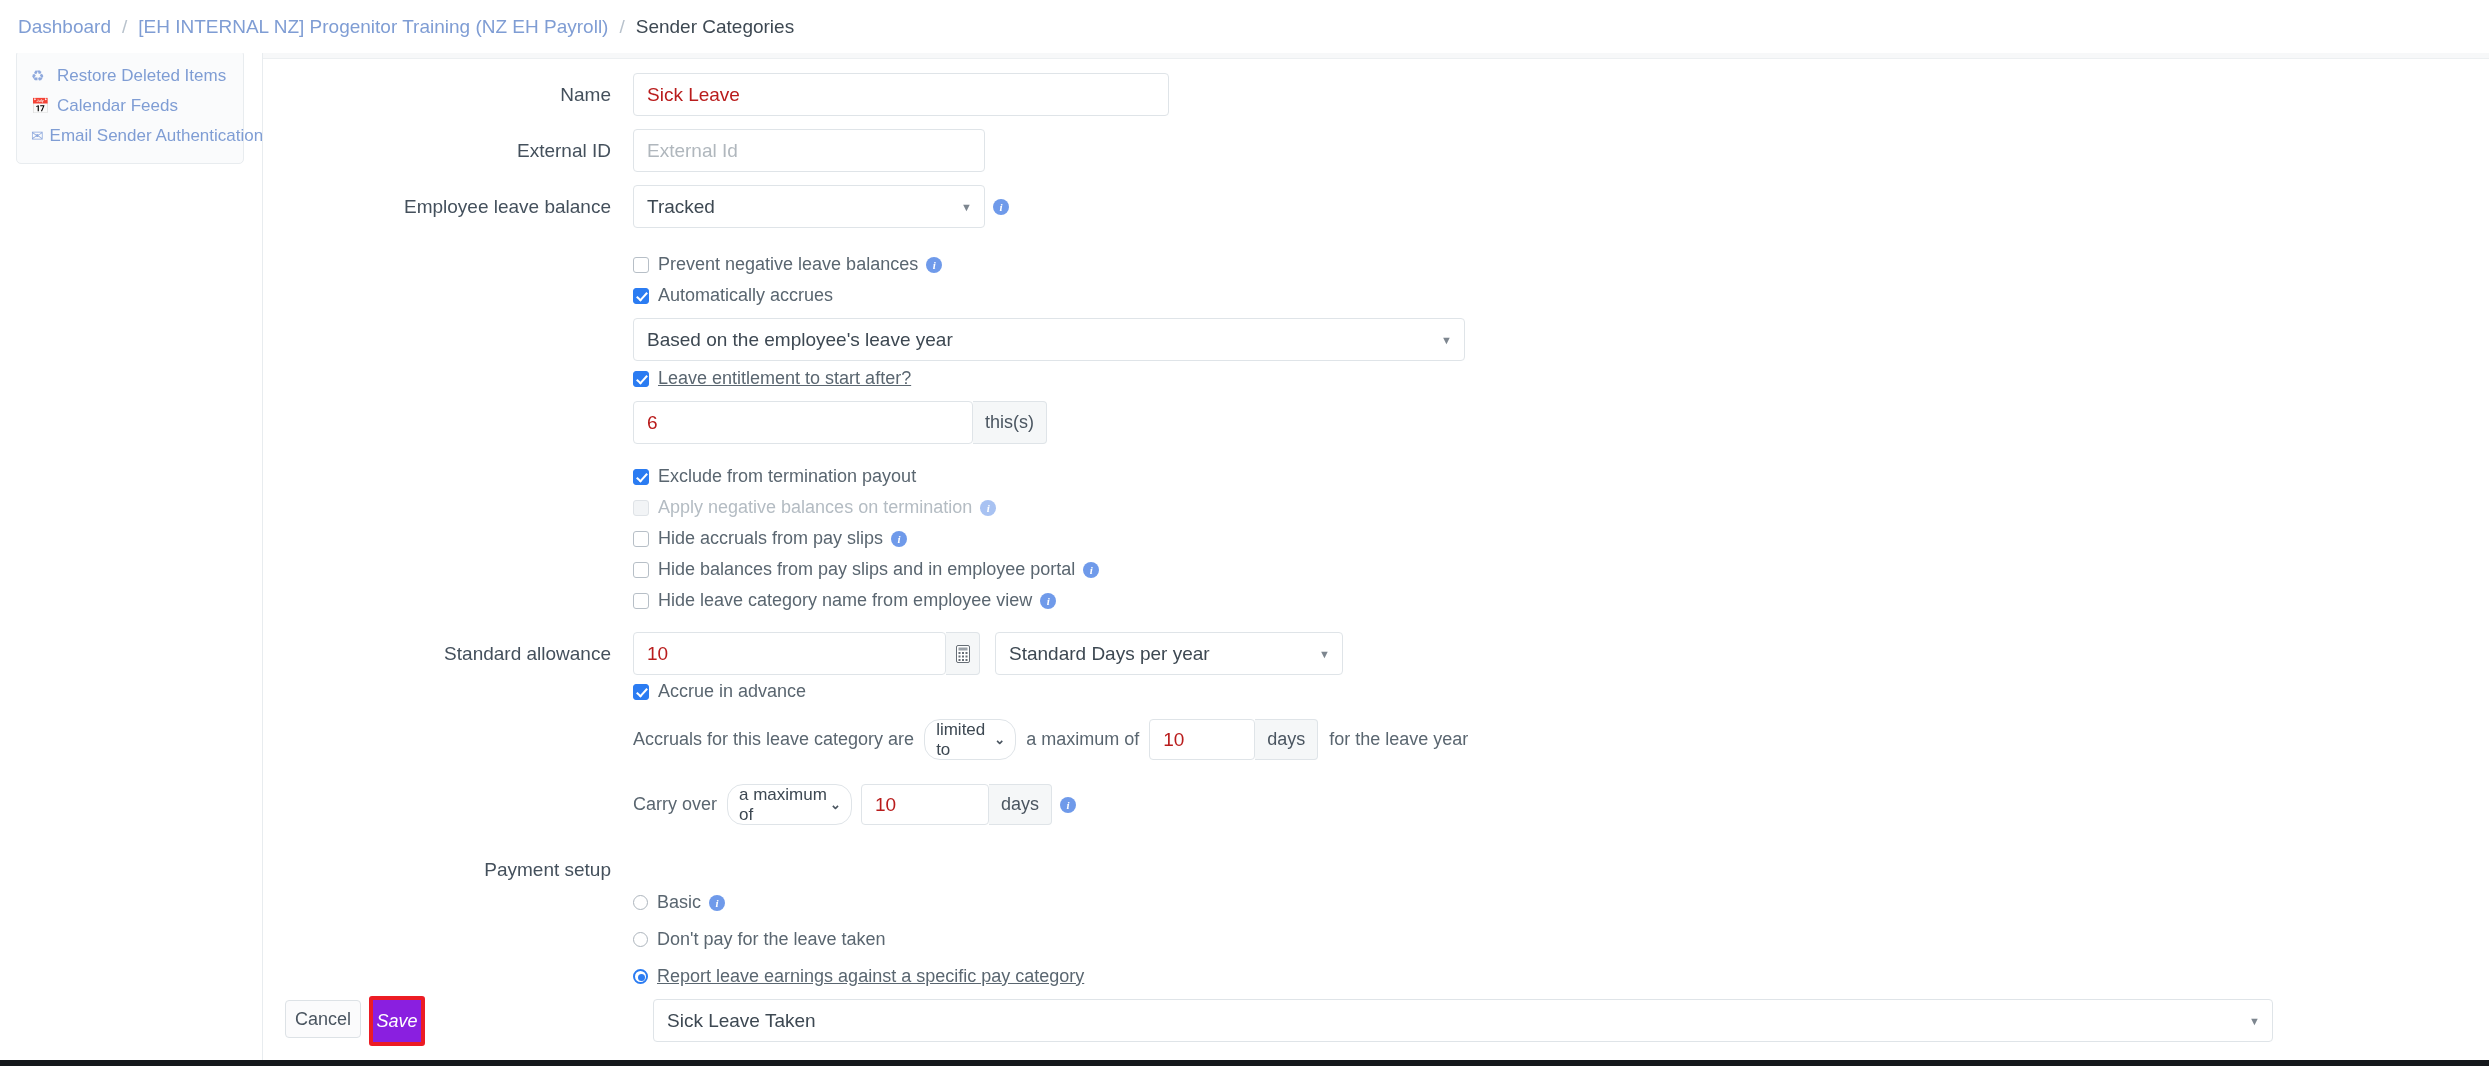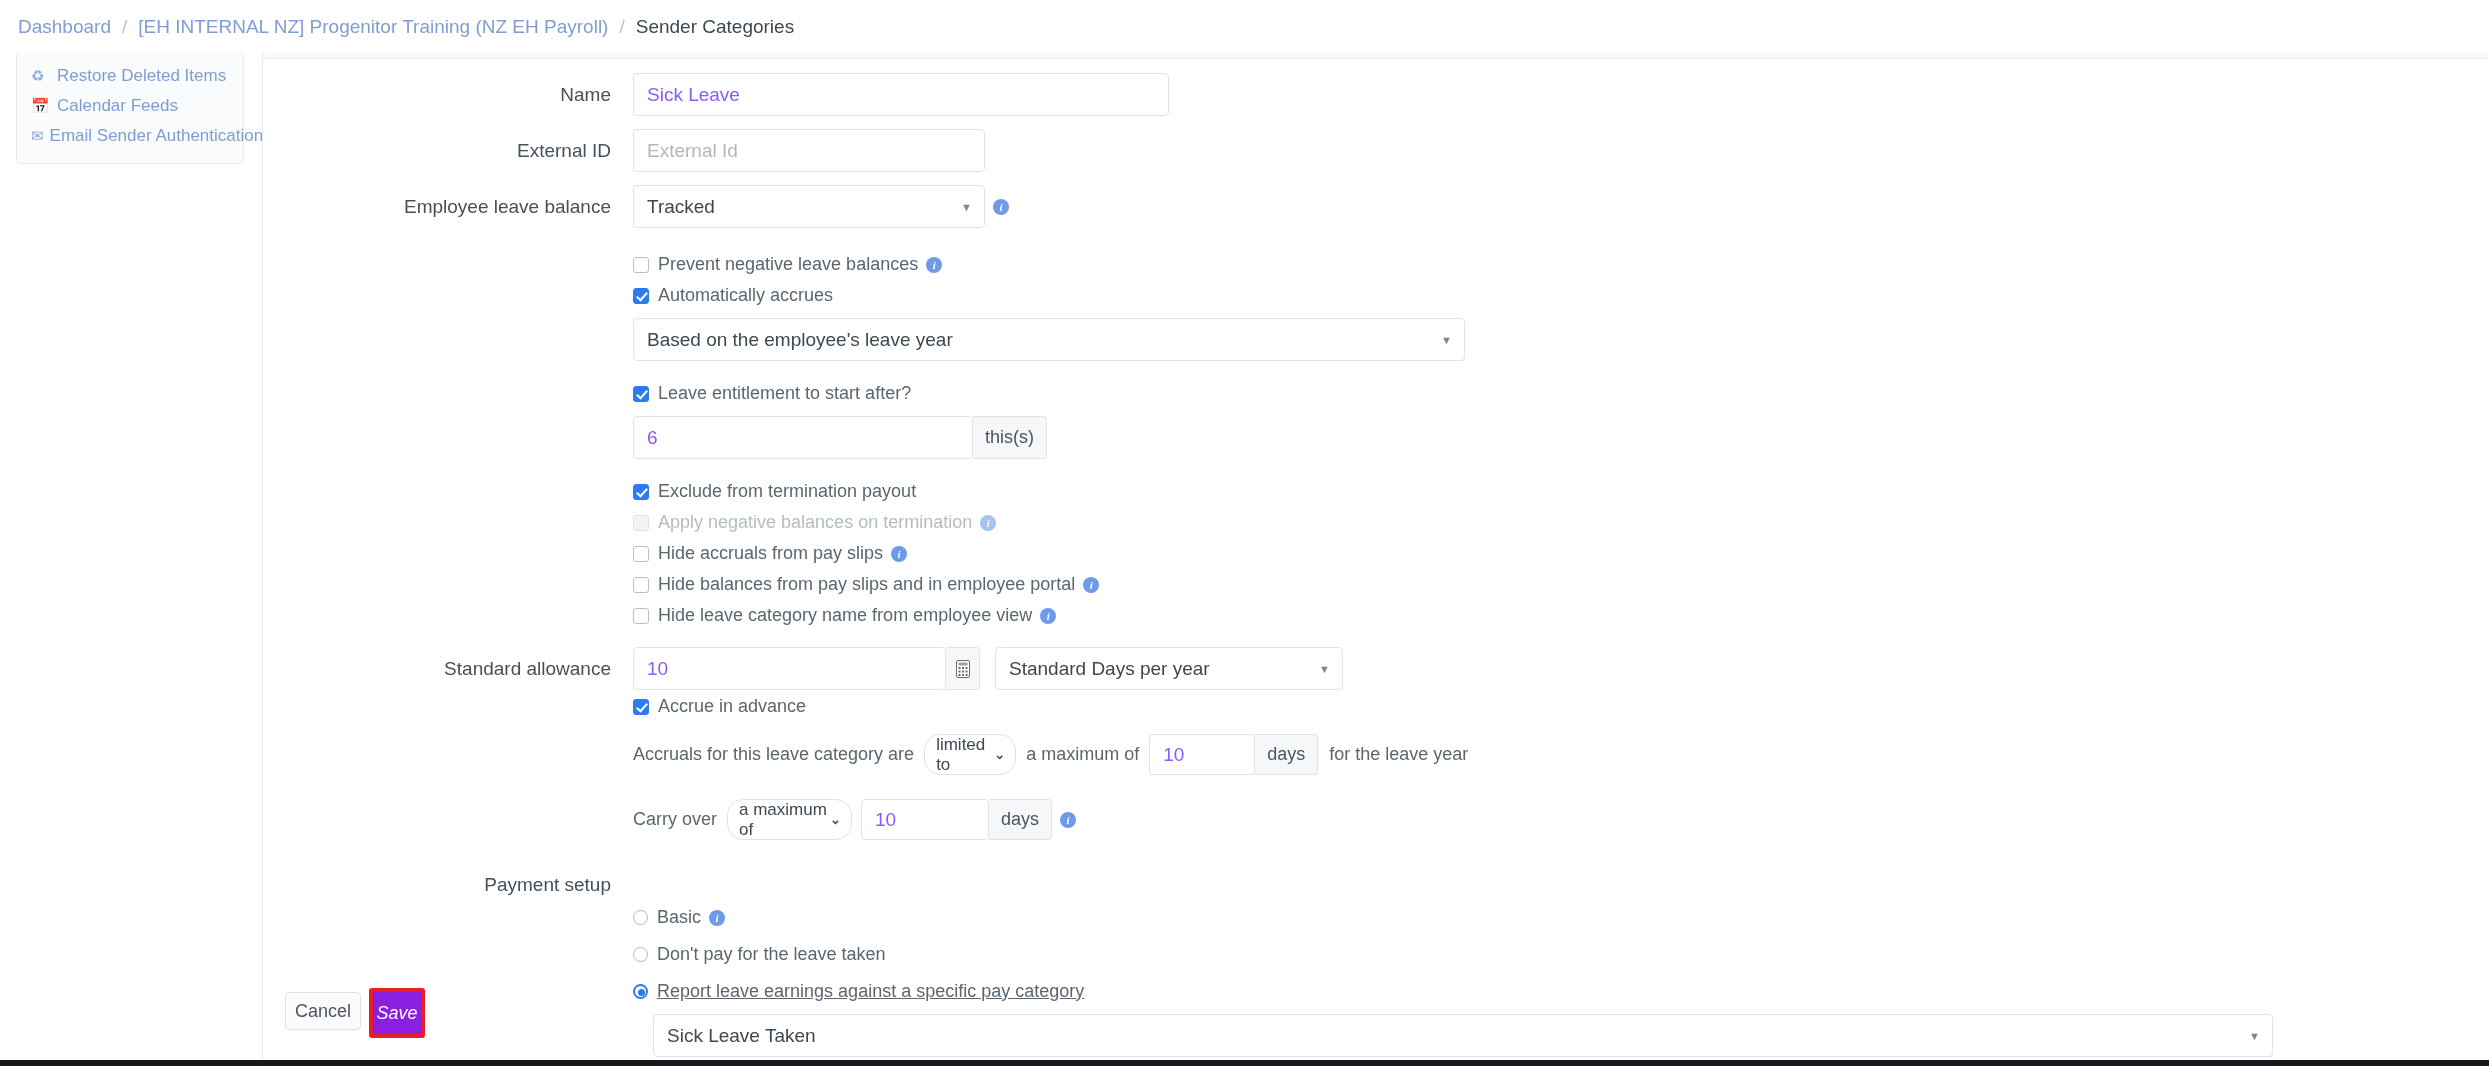--- a/index.html
+++ b/index.html
@@ -78,21 +78,21 @@
 
   .field { display:flex; align-items:center; }
 
   input[type=text], .txt {
     height:43px;
     border:1px solid #dfe4e8;
     border-radius:4px;
     background:#fff;
     font-family:"Liberation Sans", sans-serif;
     font-size:19px;
-    color:#8b5cf6;
+    color:#b91c1c;
     padding:0 13px;
     outline:none;
   }
   input::placeholder { color:#b0b7bd; }
 
   .sel {
     height:43px;
     border:1px solid #dfe4e8;
     border-radius:4px;
     background:#fff;
@@ -194,21 +194,21 @@
   .calc {
     width:34px; height:43px;
     border:1px solid #dfe4e8;
     border-left:none;
     background:#f5f7f8;
     display:flex; align-items:center; justify-content:center;
     border-radius:0 4px 4px 0;
   }
 
   
-  .footer { position:absolute; left:0; bottom:16px; width:100%; height:66px; }
+  .footer { position:absolute; left:0; bottom:8px; width:100%; height:66px; }
   .btn-cancel {
     position:absolute; left:22px; top:8px;
     width:76px; height:38px;
     border:1px solid #dde2e6;
     border-radius:4px;
     background:#fbfbfc;
     font-size:18px;
     color:#4a5560;
     display:flex; align-items:center; justify-content:center;
     font-family:"Liberation Sans", sans-serif;
@@ -301,21 +301,21 @@
         <span>Automatically accrues</span>
       </div>
 
       <div style="margin-top:7px;">
         <div class="sel" style="width:832px;">
           <span>Based on the employee's leave year</span>
           <span class="caret">▼</span>
         </div>
       </div>
 
-      <div class="chk-row" style="margin-top:17px;">
+      <div class="chk-row" style="margin-top:2px;text-decoration:underline;">
         <span class="cb on"></span>
         <span>Leave entitlement to start after?</span>
       </div>
 
       <div class="field" style="margin-top:7px;">
         <input type="text" class="nobr" style="width: 340px;" value="6">
         <div class="addon">this(s)</div>
       </div>
 
       <div class="chk-row" style="margin-top:17px;">

